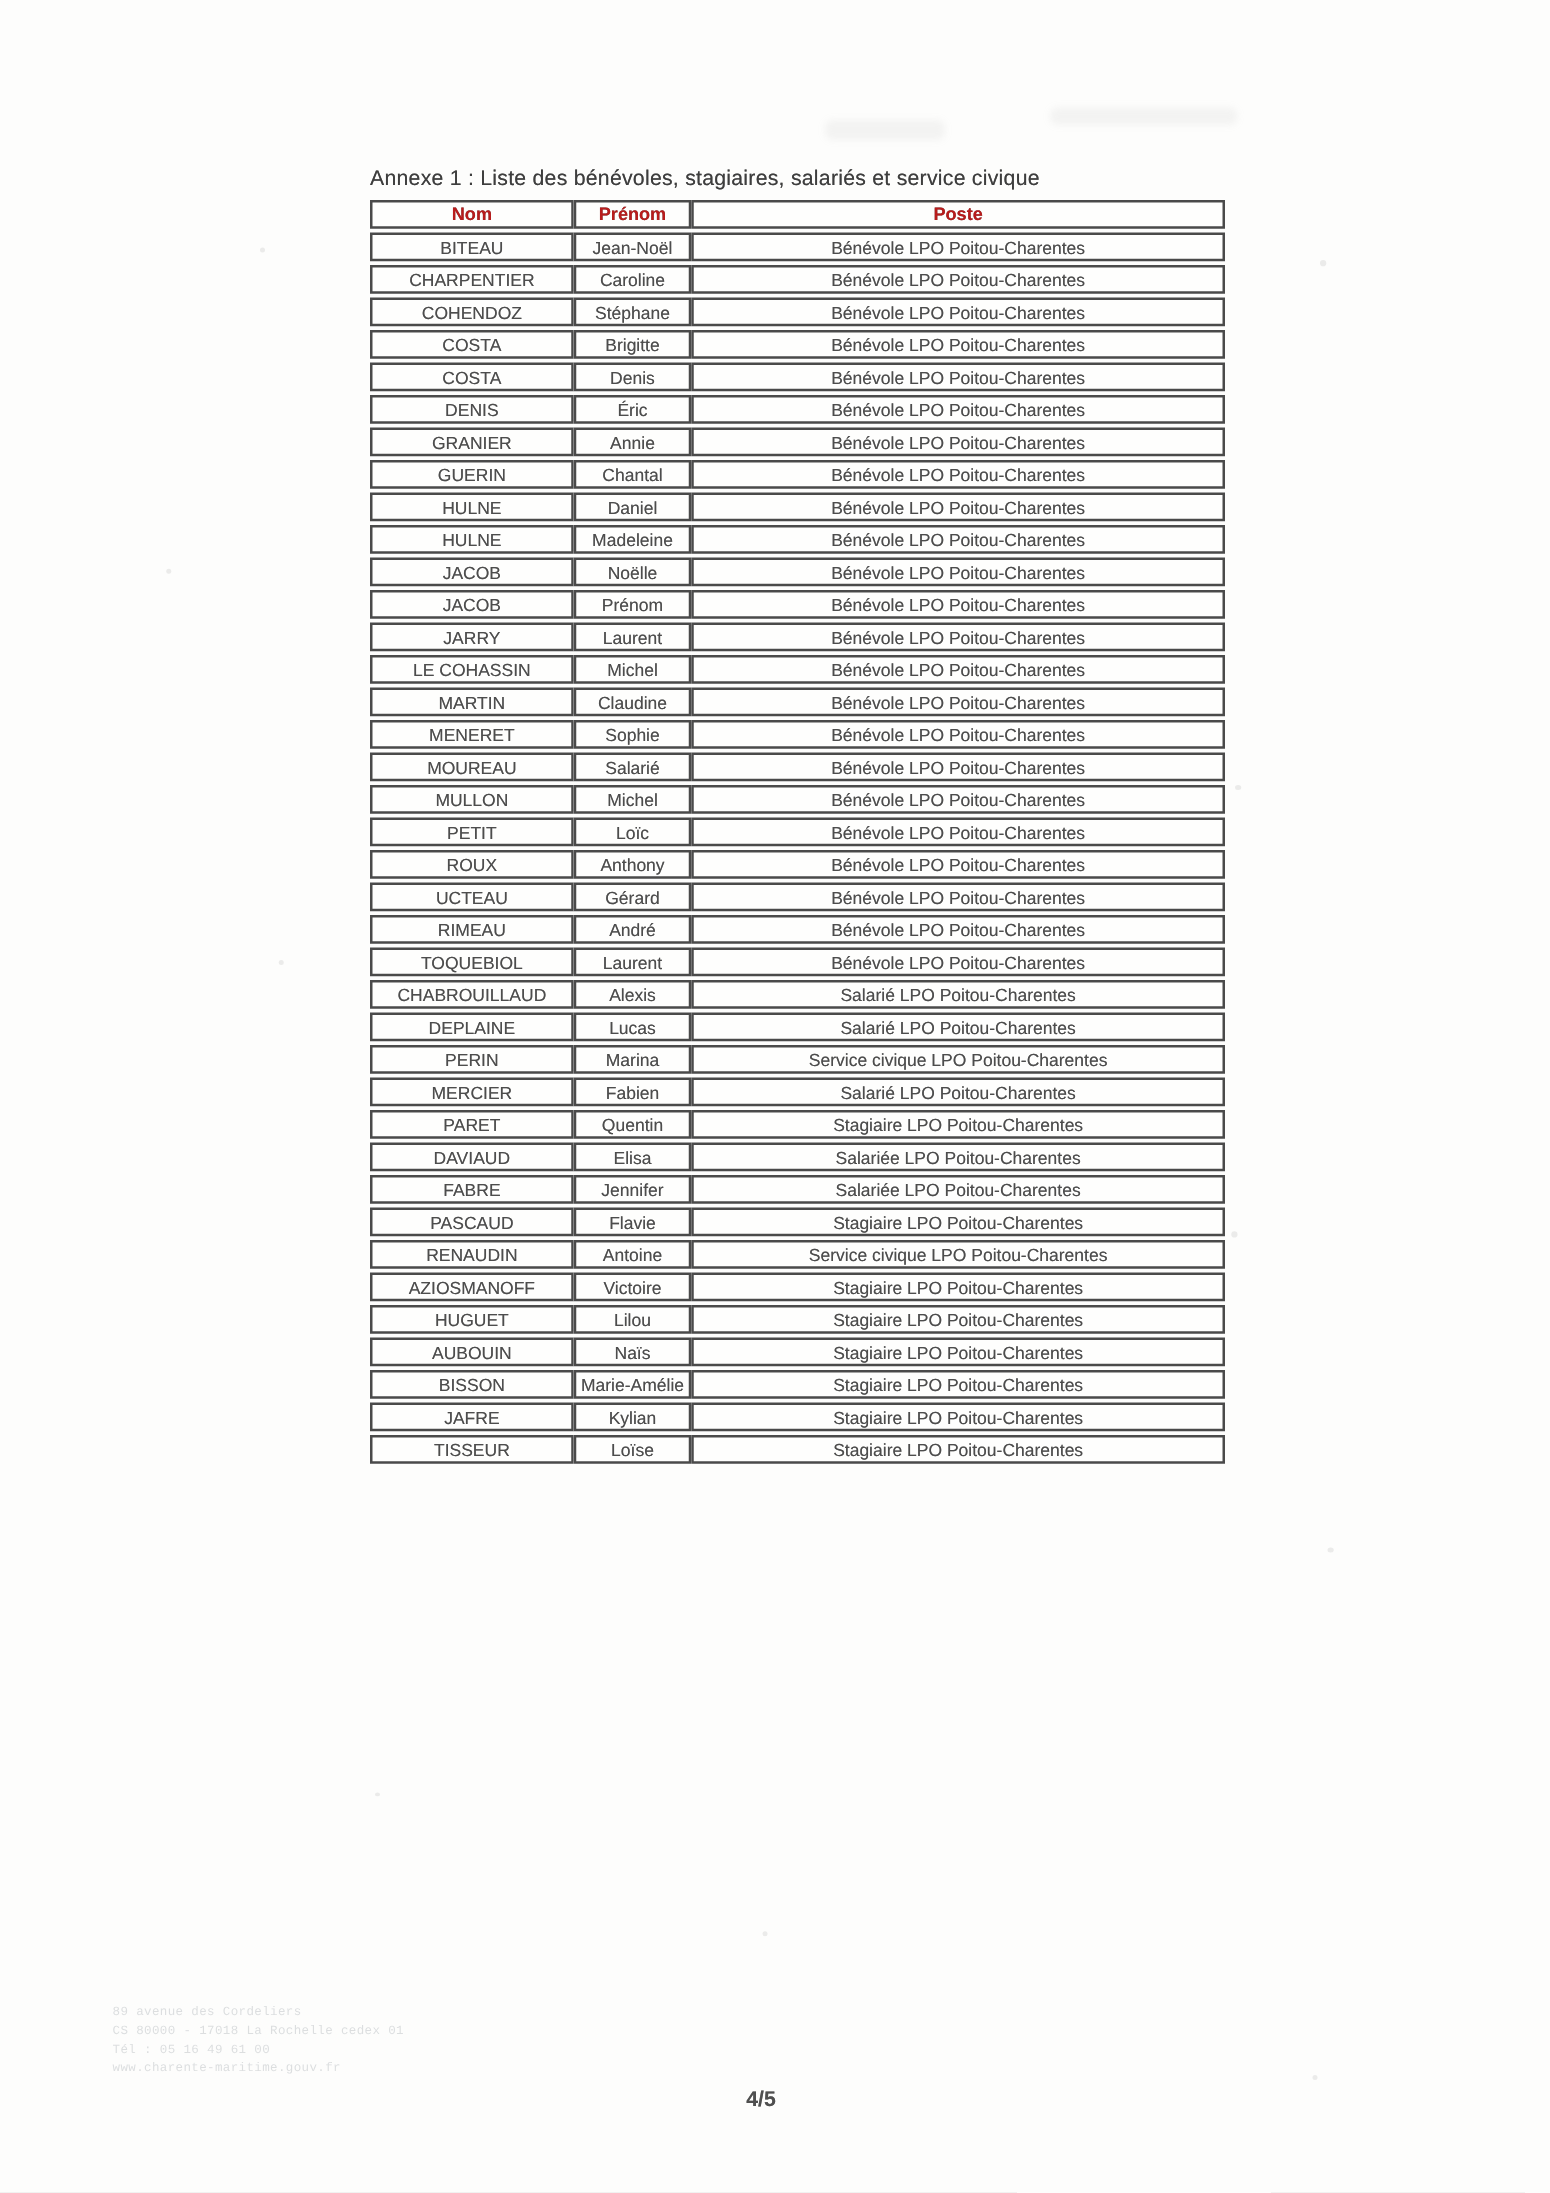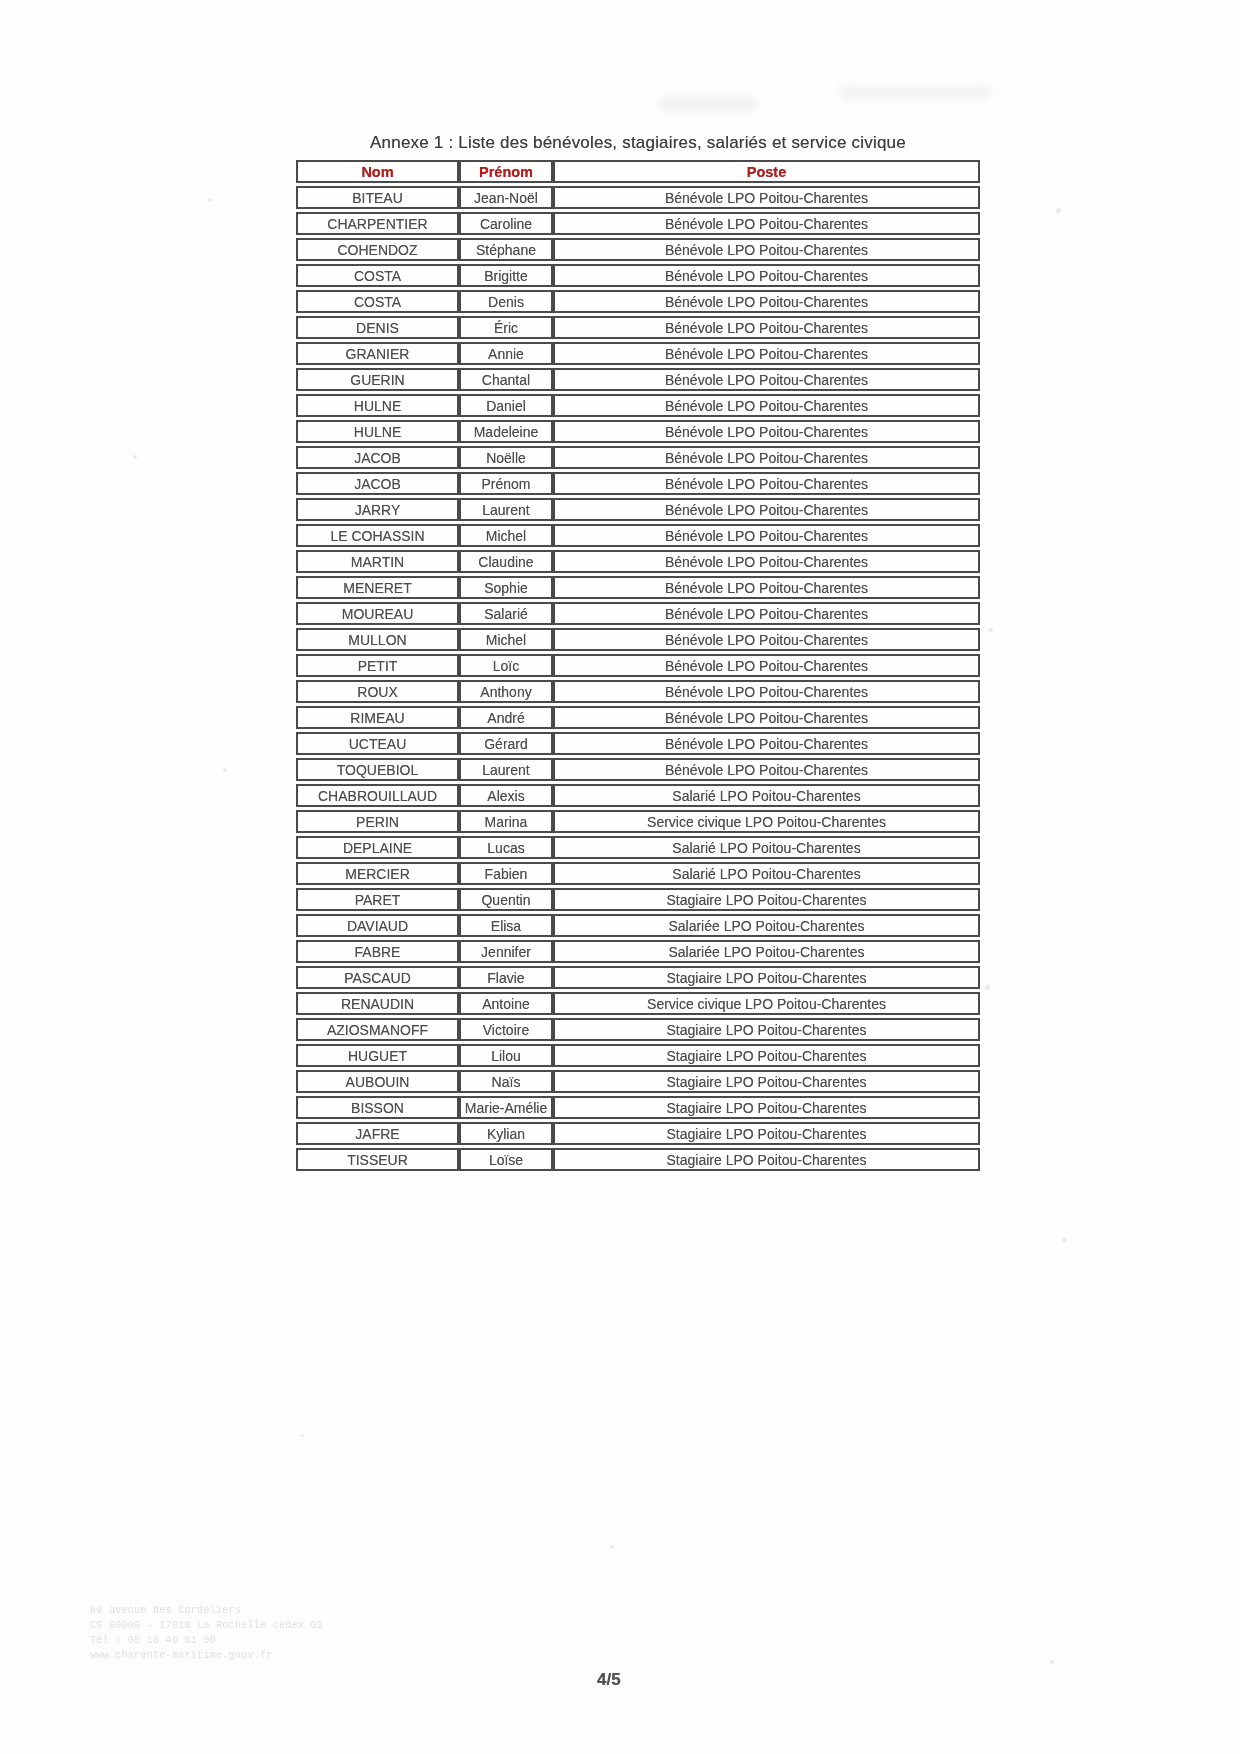--- a/index.html
+++ b/index.html
@@ -3,21 +3,21 @@
 <meta charset="utf-8">
 <style>
   html,body { margin:0; padding:0; background:#e8e8e8; }
   .page {
     position:relative; width:1240px; height:1754px; margin:0 auto;
     background:#fdfdfc; overflow:hidden;
     font-family:"Liberation Sans", sans-serif;
   }
   .doc-title {
     position:absolute; top:133px; left:296px; width:684px;
-    text-align:center; font-size:17px; color:#3e3e3e; letter-spacing:.2px;
+    text-align:left; font-size:17px; color:#3e3e3e; letter-spacing:.2px;
     text-shadow:0 0 .5px rgba(62,62,62,.7);
   }
   table.roster {
     position:absolute; top:157px; left:296px; width:684px;
     border-collapse:separate; border-spacing:0 3px; table-layout:fixed;
   }
   table.roster col.c-nom   { width:163px; }
   table.roster col.c-pre   { width:94px;  }
   table.roster col.c-poste { width:427px; }
   table.roster th, table.roster td {
@@ -159,48 +159,48 @@
           <td>PETIT</td>
           <td>Loïc</td>
           <td>Bénévole LPO Poitou-Charentes</td>
         </tr>
         <tr>
           <td>ROUX</td>
           <td>Anthony</td>
           <td>Bénévole LPO Poitou-Charentes</td>
         </tr>
         <tr>
+          <td>UCTEAU</td>
+          <td>Gérard</td>
+          <td>Bénévole LPO Poitou-Charentes</td>
+        </tr>
+        <tr>
           <td>RIMEAU</td>
           <td>André</td>
-          <td>Bénévole LPO Poitou-Charentes</td>
-        </tr>
-        <tr>
-          <td>UCTEAU</td>
-          <td>Gérard</td>
           <td>Bénévole LPO Poitou-Charentes</td>
         </tr>
         <tr>
           <td>TOQUEBIOL</td>
           <td>Laurent</td>
           <td>Bénévole LPO Poitou-Charentes</td>
         </tr>
         <tr>
           <td>CHABROUILLAUD</td>
           <td>Alexis</td>
           <td>Salarié LPO Poitou-Charentes</td>
         </tr>
         <tr>
+          <td>DEPLAINE</td>
+          <td>Lucas</td>
+          <td>Salarié LPO Poitou-Charentes</td>
+        </tr>
+        <tr>
           <td>PERIN</td>
           <td>Marina</td>
           <td>Service civique LPO Poitou-Charentes</td>
-        </tr>
-        <tr>
-          <td>DEPLAINE</td>
-          <td>Lucas</td>
-          <td>Salarié LPO Poitou-Charentes</td>
         </tr>
         <tr>
           <td>MERCIER</td>
           <td>Fabien</td>
           <td>Salarié LPO Poitou-Charentes</td>
         </tr>
         <tr>
           <td>PARET</td>
           <td>Quentin</td>
           <td>Stagiaire LPO Poitou-Charentes</td>

